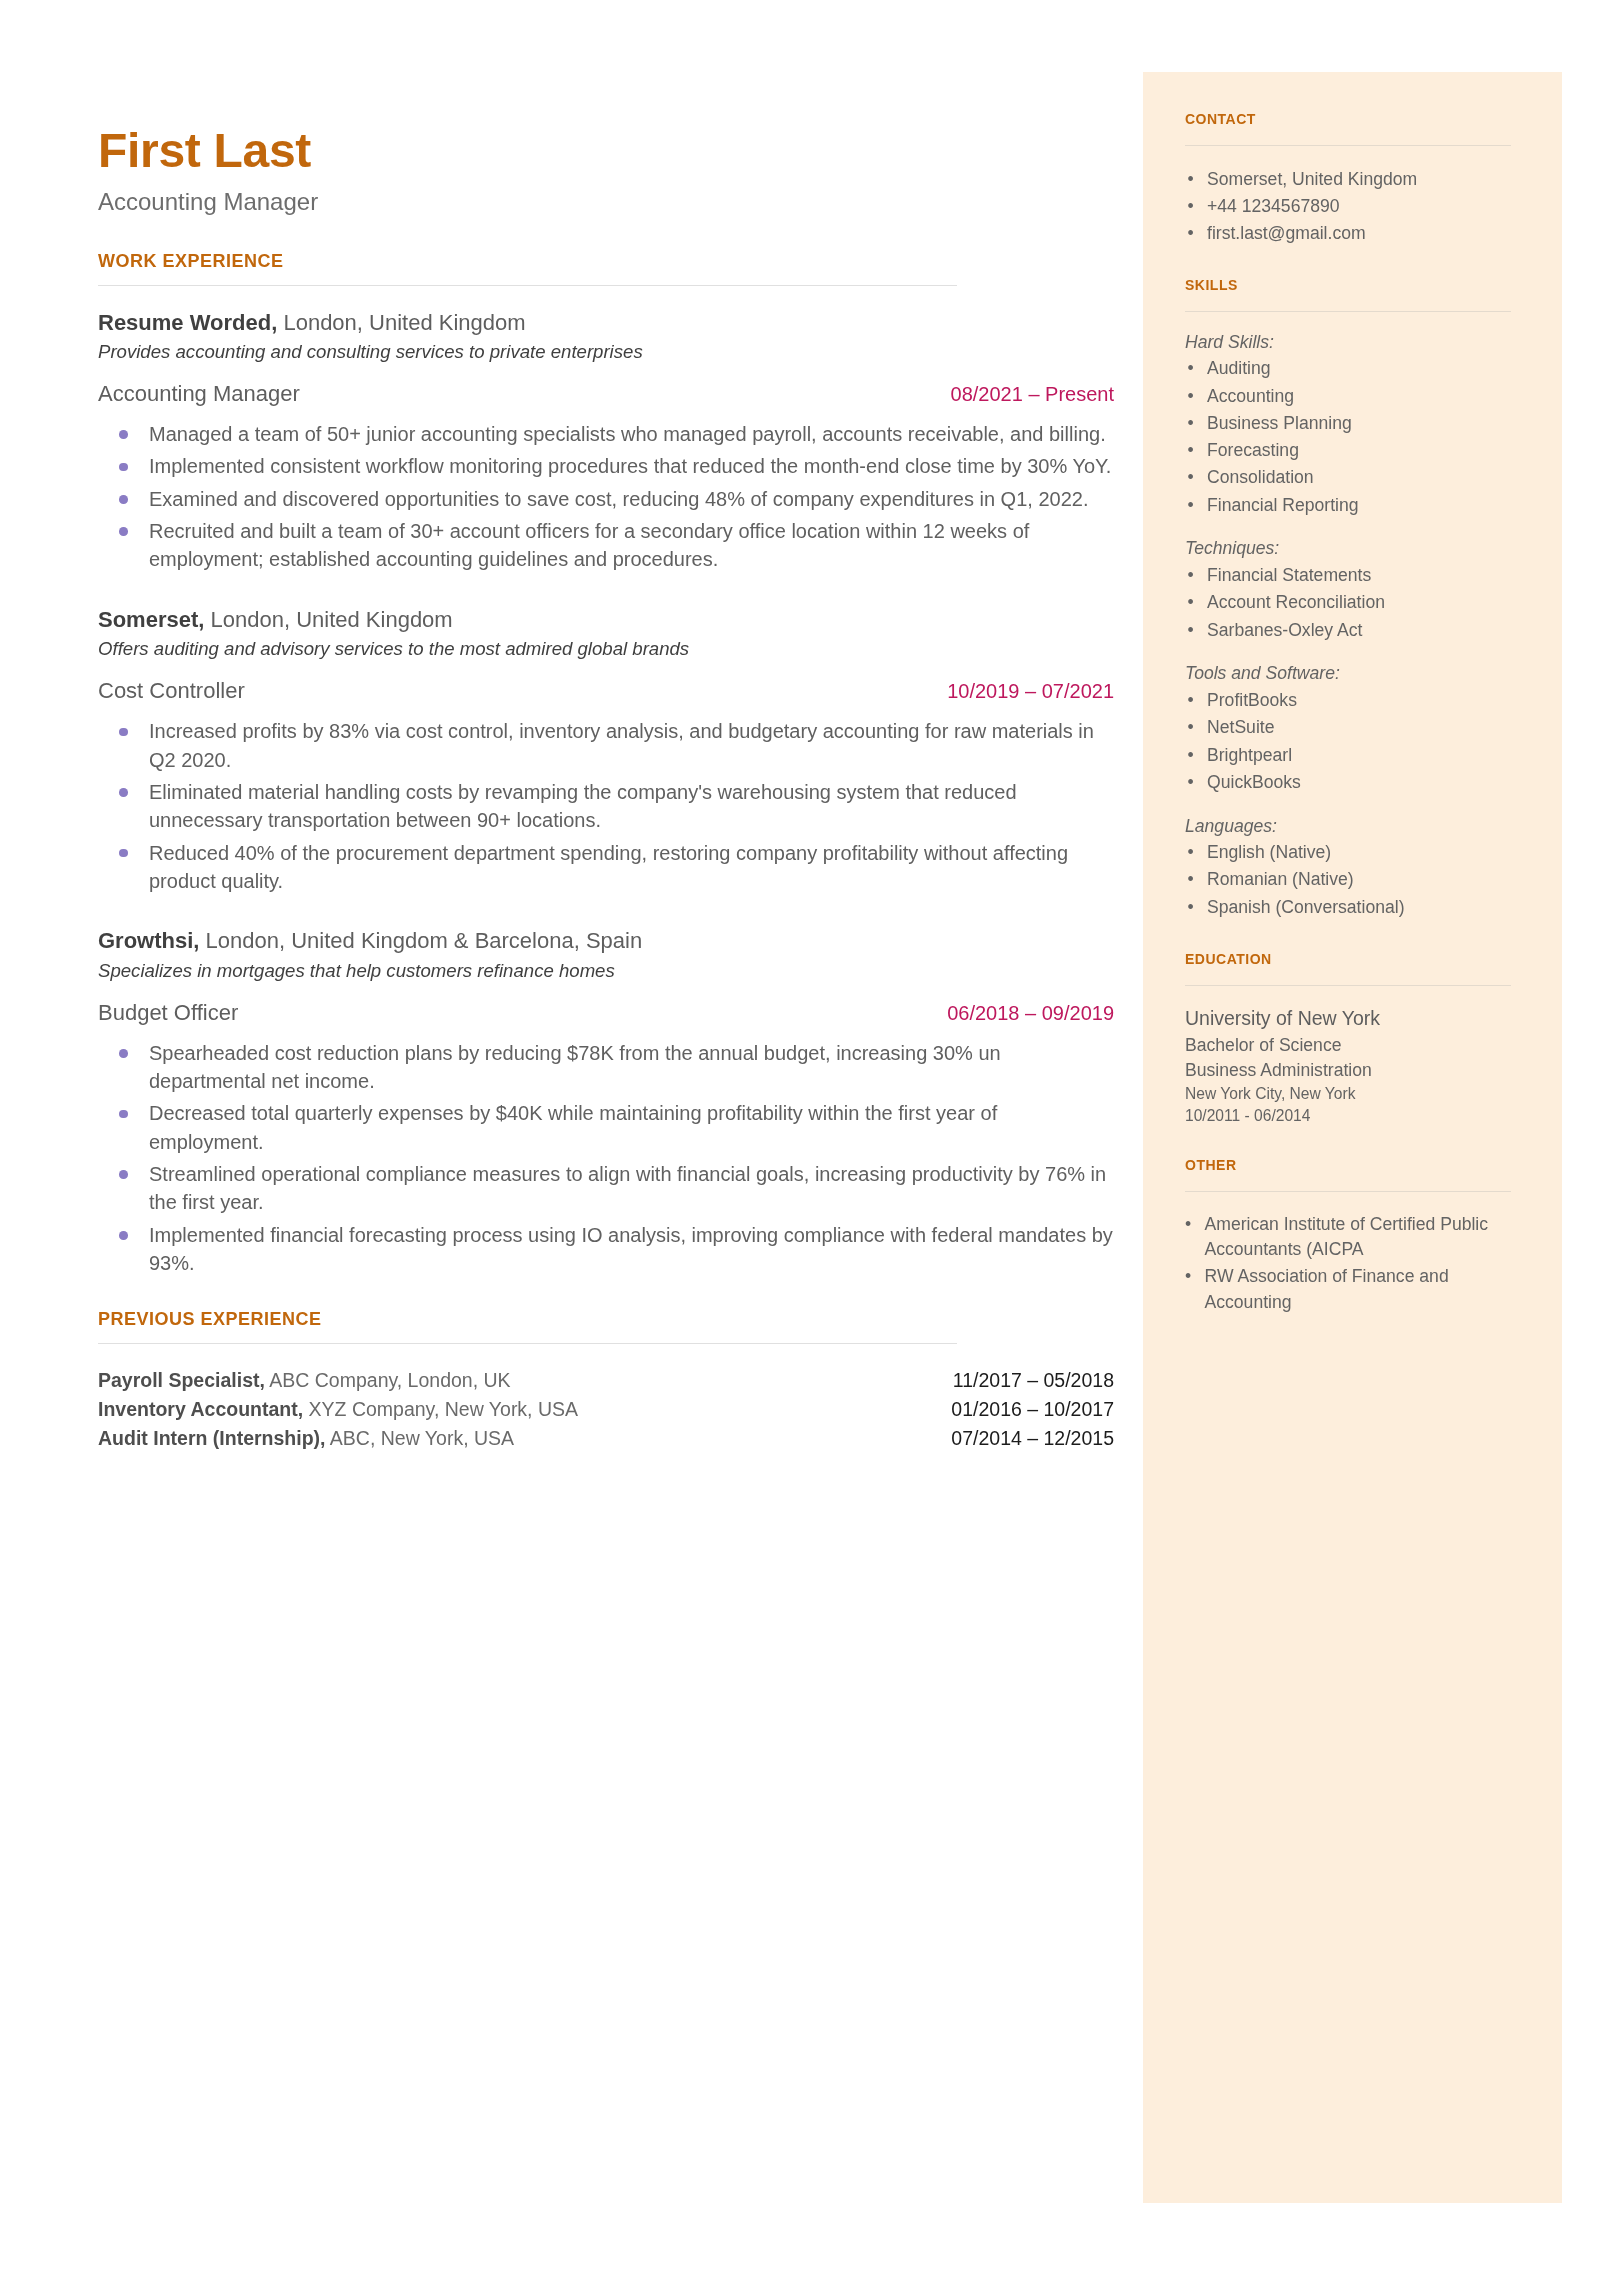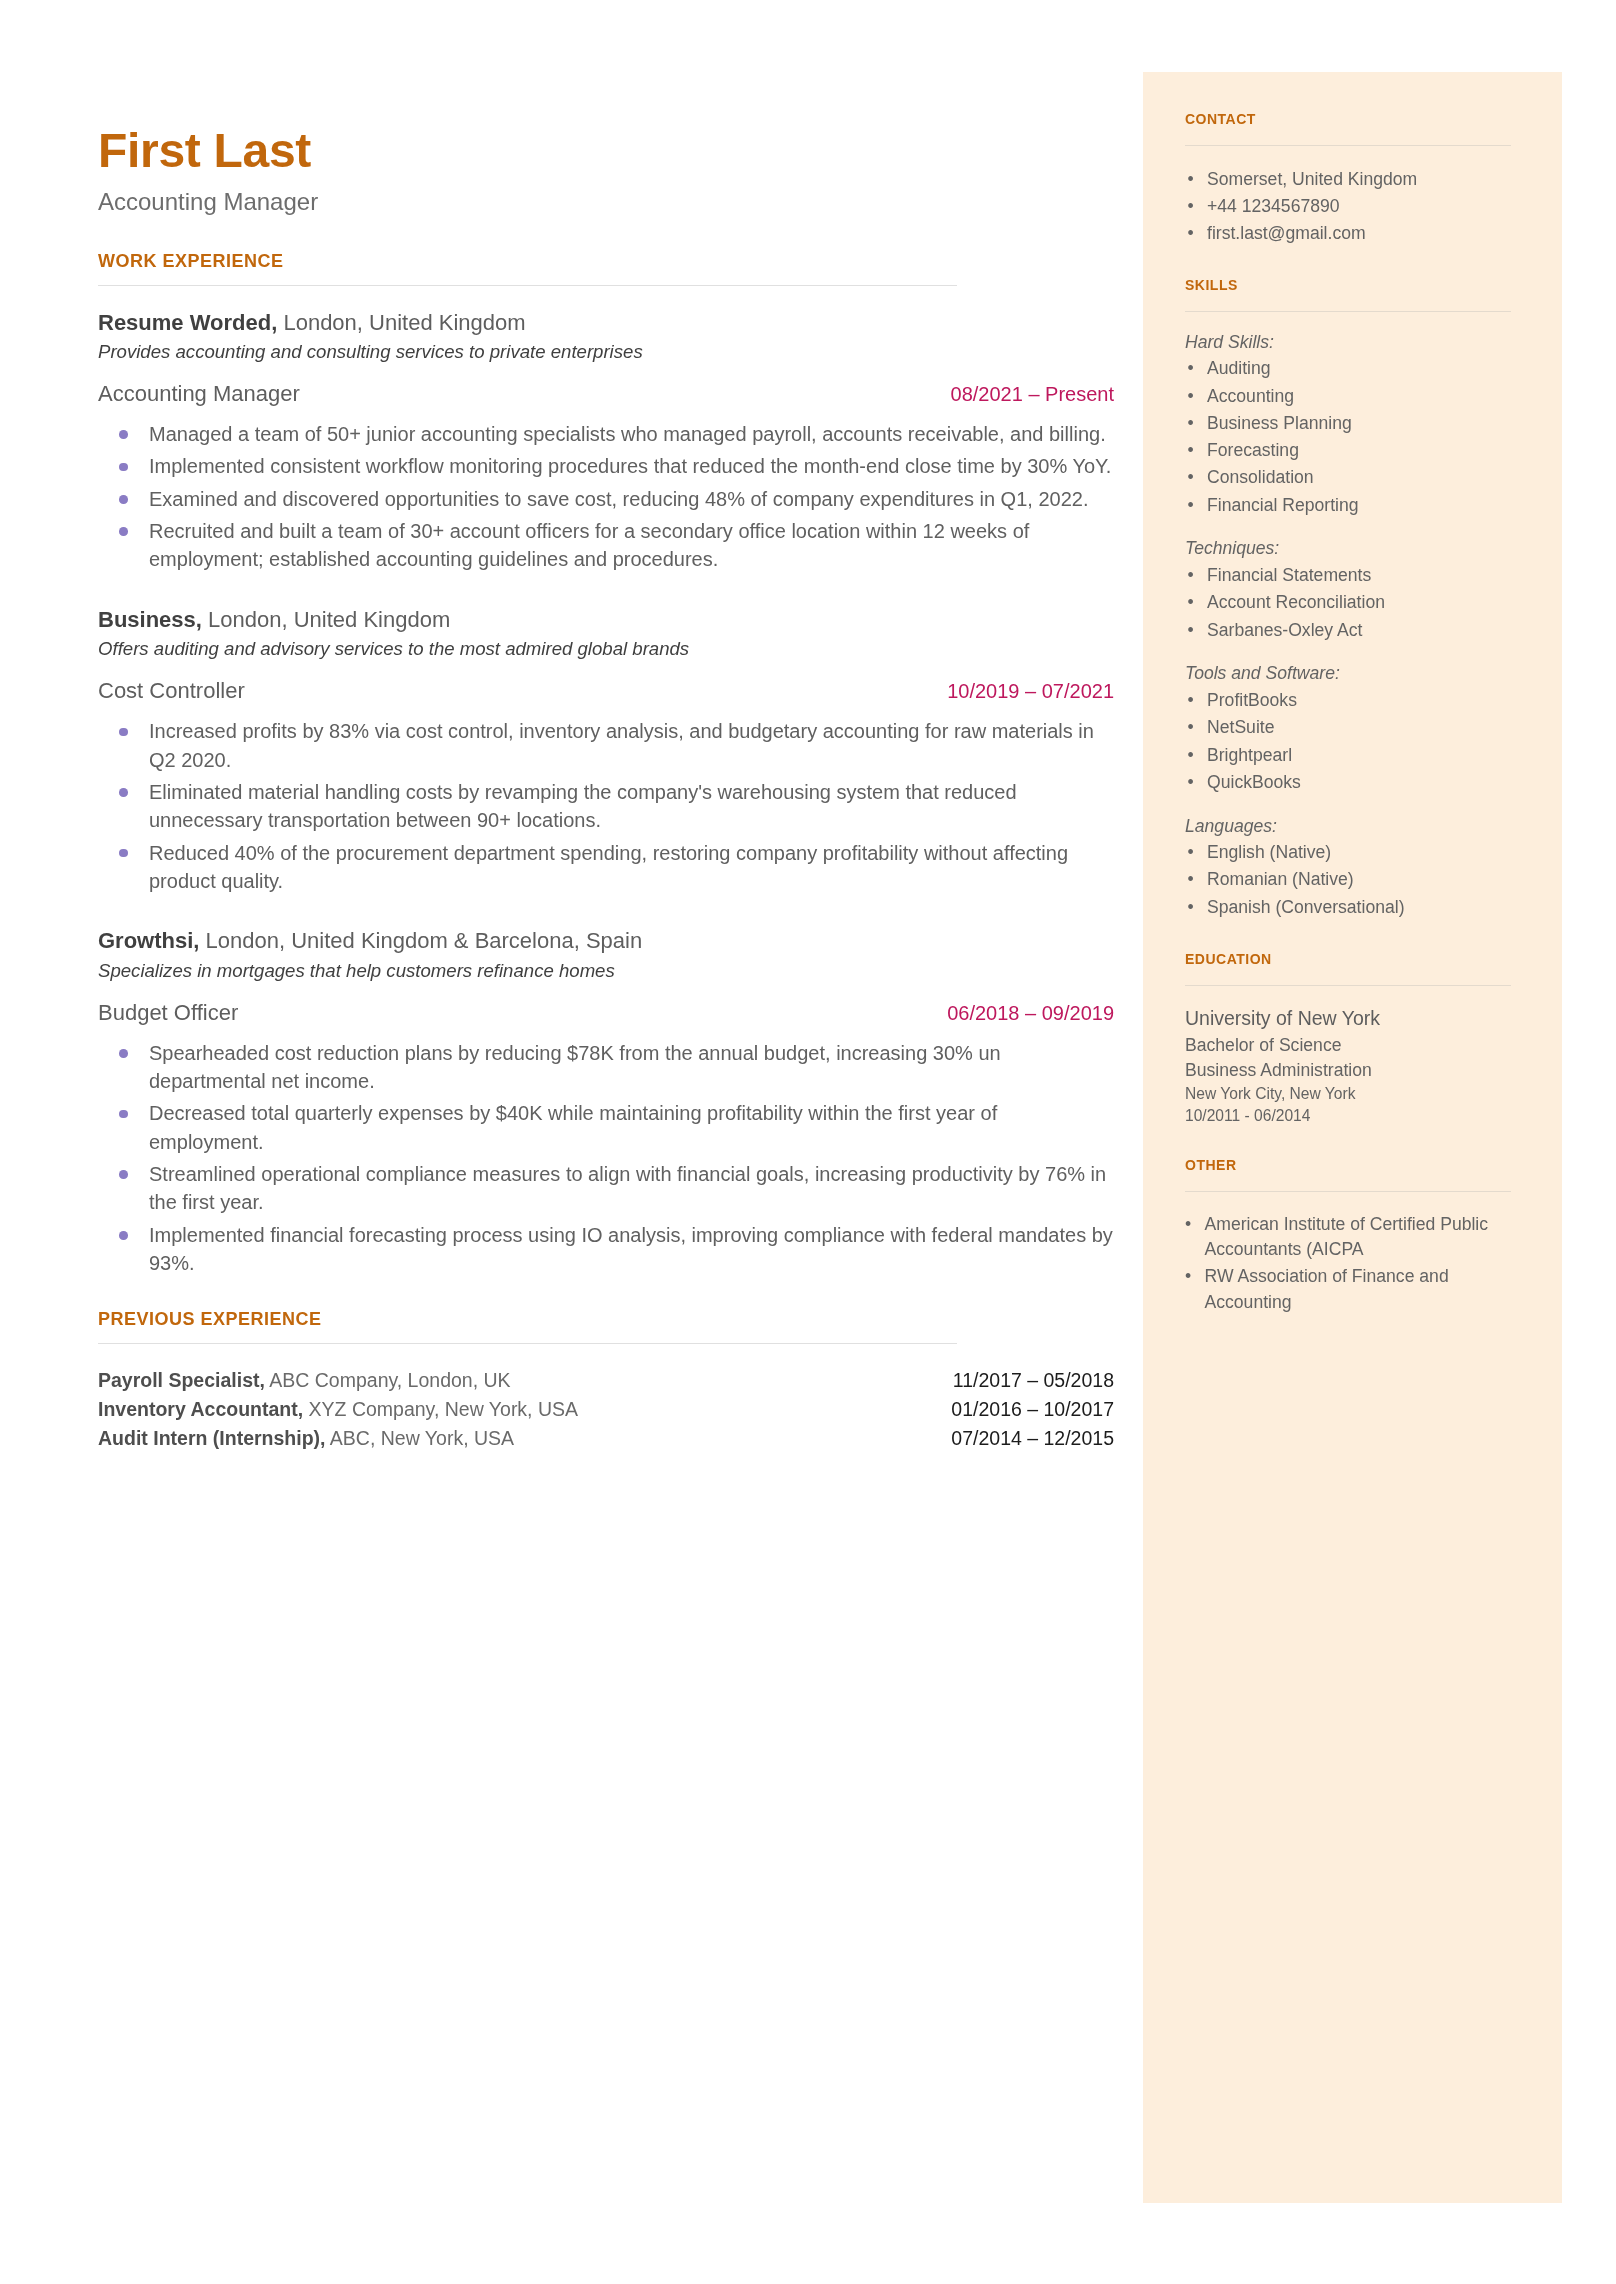--- a/index.html
+++ b/index.html
@@ -240,21 +240,21 @@
       <ul class="bullets">
         <li><span class="dot"></span><span>Managed a team of 50+ junior accounting specialists who managed payroll, accounts receivable, and billing.</span></li>
         <li><span class="dot"></span><span>Implemented consistent workflow monitoring procedures that reduced the month-end close time by 30% YoY.</span></li>
         <li><span class="dot"></span><span>Examined and discovered opportunities to save cost, reducing 48% of company expenditures in Q1, 2022.</span></li>
         <li><span class="dot"></span><span>Recruited and built a team of 30+ account officers for a secondary office location within 12 weeks of employment; established accounting guidelines and procedures.</span></li>
       </ul>
     </div>
 
     <div class="exp">
       <div class="exp-company">
-        <span class="co-name">Business,</span><span> London, United Kingdom</span>
+        <span class="co-name">Somerset,</span><span> London, United Kingdom</span>
       </div>
       <div class="exp-desc">Offers auditing and advisory services to the most admired global brands</div>
       <div class="exp-role-row">
         <div class="exp-role">Cost Controller</div>
         <div class="exp-dates">10/2019 – 07/2021</div>
       </div>
       <ul class="bullets">
         <li><span class="dot"></span><span>Increased profits by 83% via cost control, inventory analysis, and budgetary accounting for raw materials in Q2 2020.</span></li>
         <li><span class="dot"></span><span>Eliminated material handling costs by revamping the company's warehousing system that reduced unnecessary transportation between 90+ locations.</span></li>
         <li><span class="dot"></span><span>Reduced 40% of the procurement department spending, restoring company profitability without affecting product quality.</span></li>

